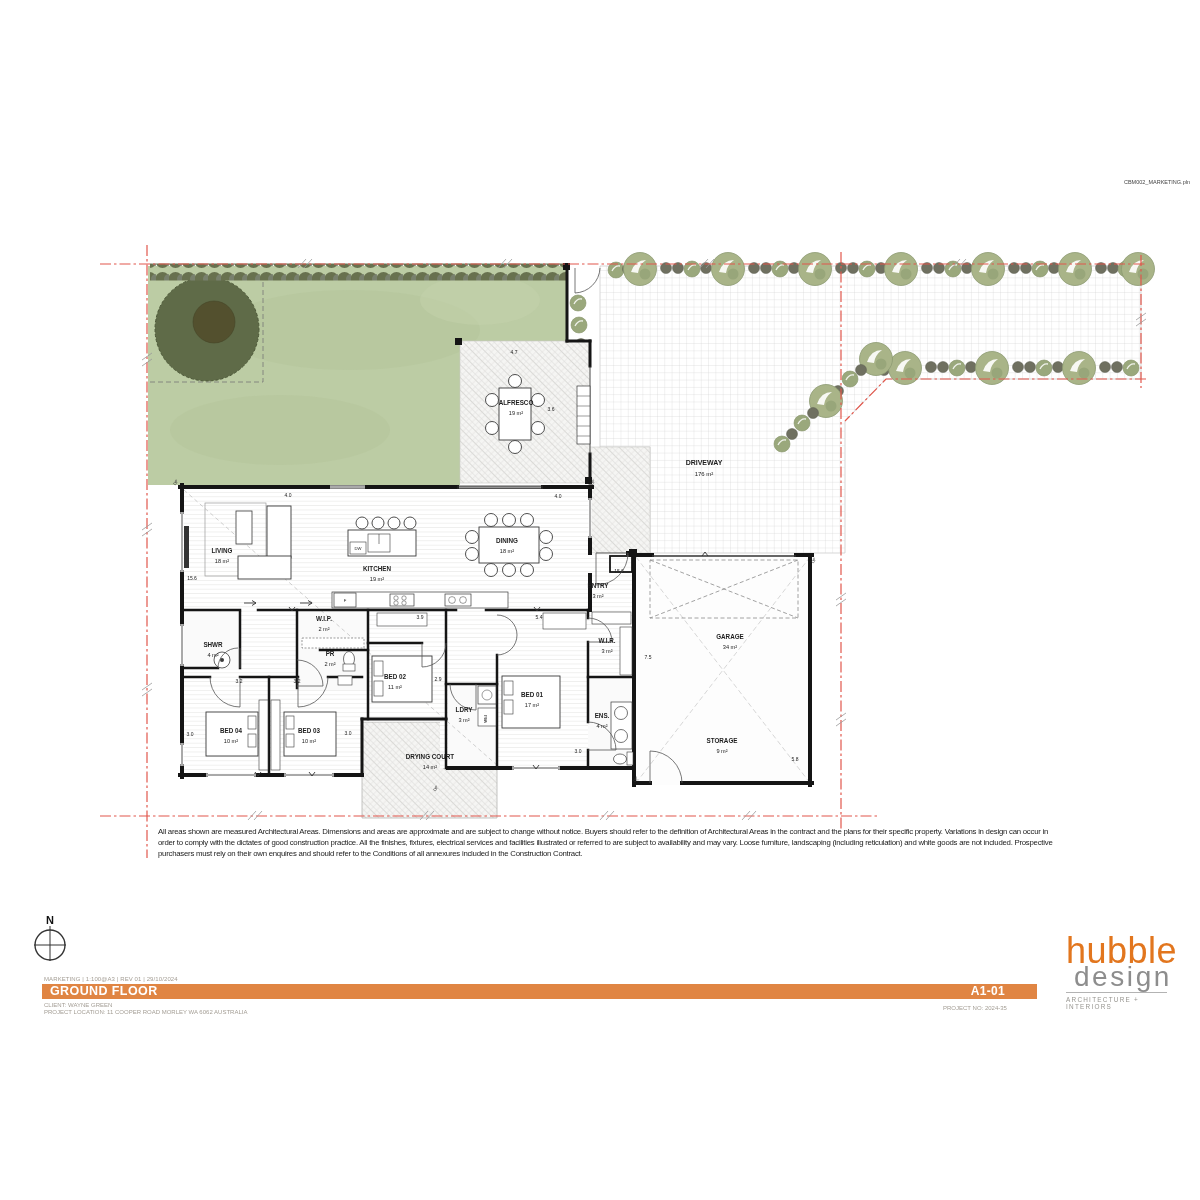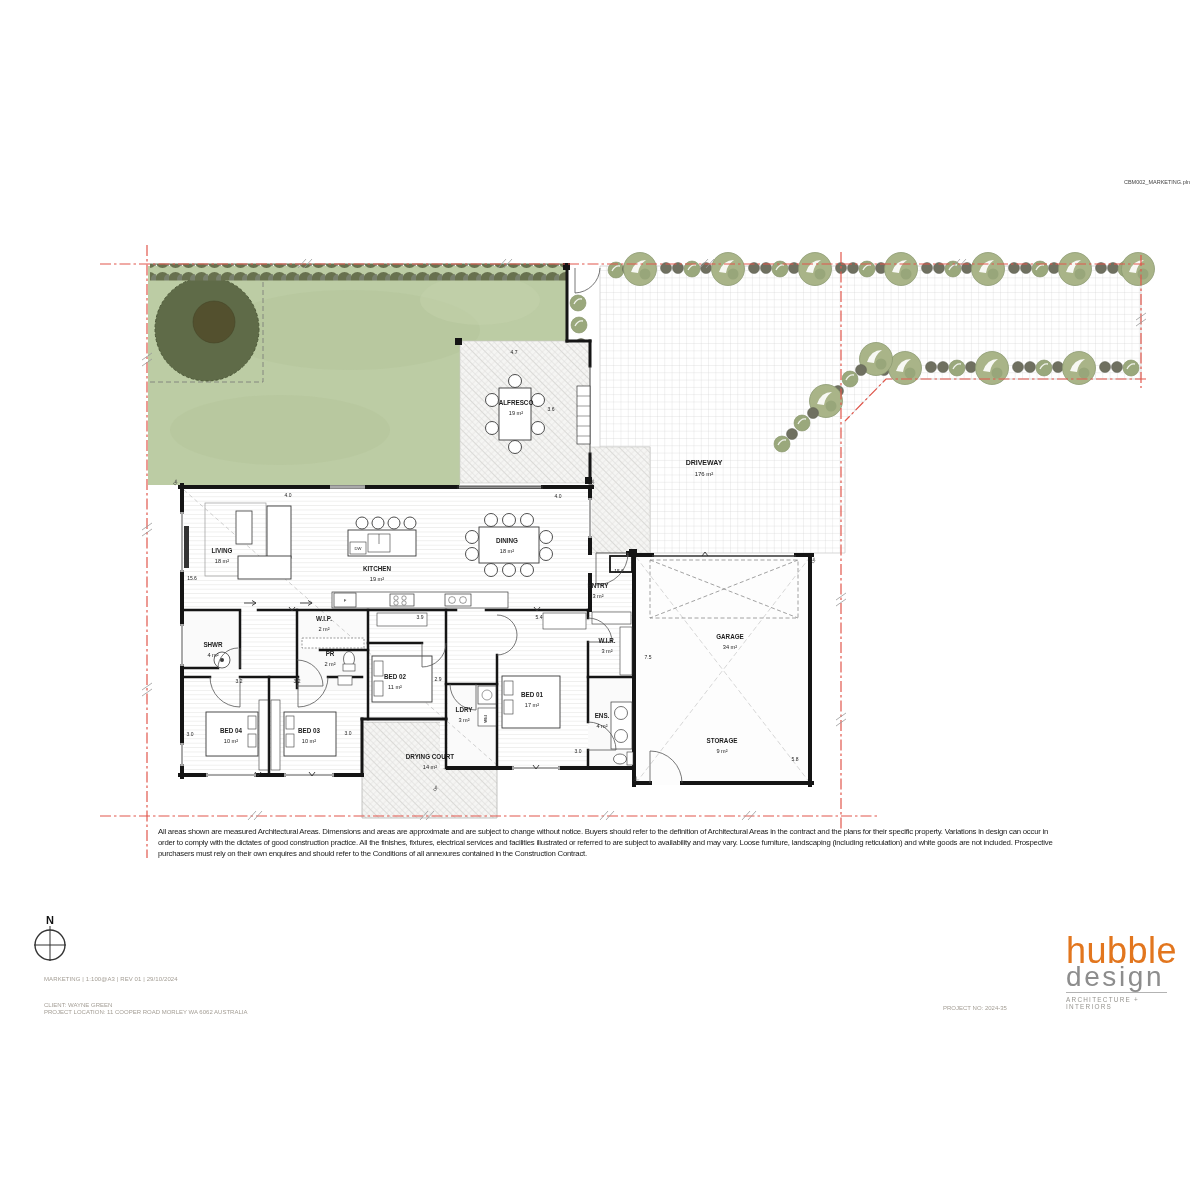--- a/index.html
+++ b/index.html
@@ -473,28 +473,32 @@
       <path d="M50,926 V961 M34,945 H66" stroke="#333" stroke-width="1" fill="none"></path>
       <text class="north" x="50" y="924" text-anchor="middle">N</text>
     </g>
   </svg>
 
   <div class="abs fileref">CBM002_MARKETING.pln</div>
 
   <div class="abs disclaimer">
     <div>All areas shown are measured Architectural Areas. Dimensions and areas are approximate and are subject to change without notice. Buyers should refer to the definition of Architectural Areas in the contract and the plans for their specific property. Variations in design can occur in</div>
     <div>order to comply with the dictates of good construction practice. All the finishes, fixtures, electrical services and facilities illustrated or referred to are subject to availability and may vary. Loose furniture, landscaping (including reticulation) and white goods are not included. Prospective</div>
-    <div>purchasers must rely on their own enquires and should refer to the Conditions of all annexures contained in the Construction Contract.</div>
+    <div>purchasers must rely on their own enquires and should refer to the Conditions of all annexures included in the Construction Contract.</div>
   </div>
 
   <div class="abs tb-meta">MARKETING | 1:100@A3 | REV 01 | 29/10/2024</div>
+  <div class="abs tb-bar" style="background:#e08543;">
+    <span class="tb-title">GROUND FLOOR</span>
+    <span class="tb-sheet">A1-01</span>
+  </div>
   <div class="abs tb-client">CLIENT: WAYNE GREEN</div>
   <div class="abs tb-loc">PROJECT LOCATION: 11 COOPER ROAD MORLEY WA 6062 AUSTRALIA</div>
   <div class="abs tb-projno">PROJECT NO: 2024-35</div>
 
   <div class="abs logo">
     <div class="logo-hubble" style="color:#e2761e;">hubble</div>
-    <div class="logo-design" style="color:#8d8d8d;">design</div>
+    <div class="logo-design" style="color:#8d8d8d;text-align:right;">design</div>
     <div class="logo-rule"></div>
     <div class="logo-tag">ARCHITECTURE + INTERIORS</div>
   </div>
 
 </div>
 
 </body></html>

